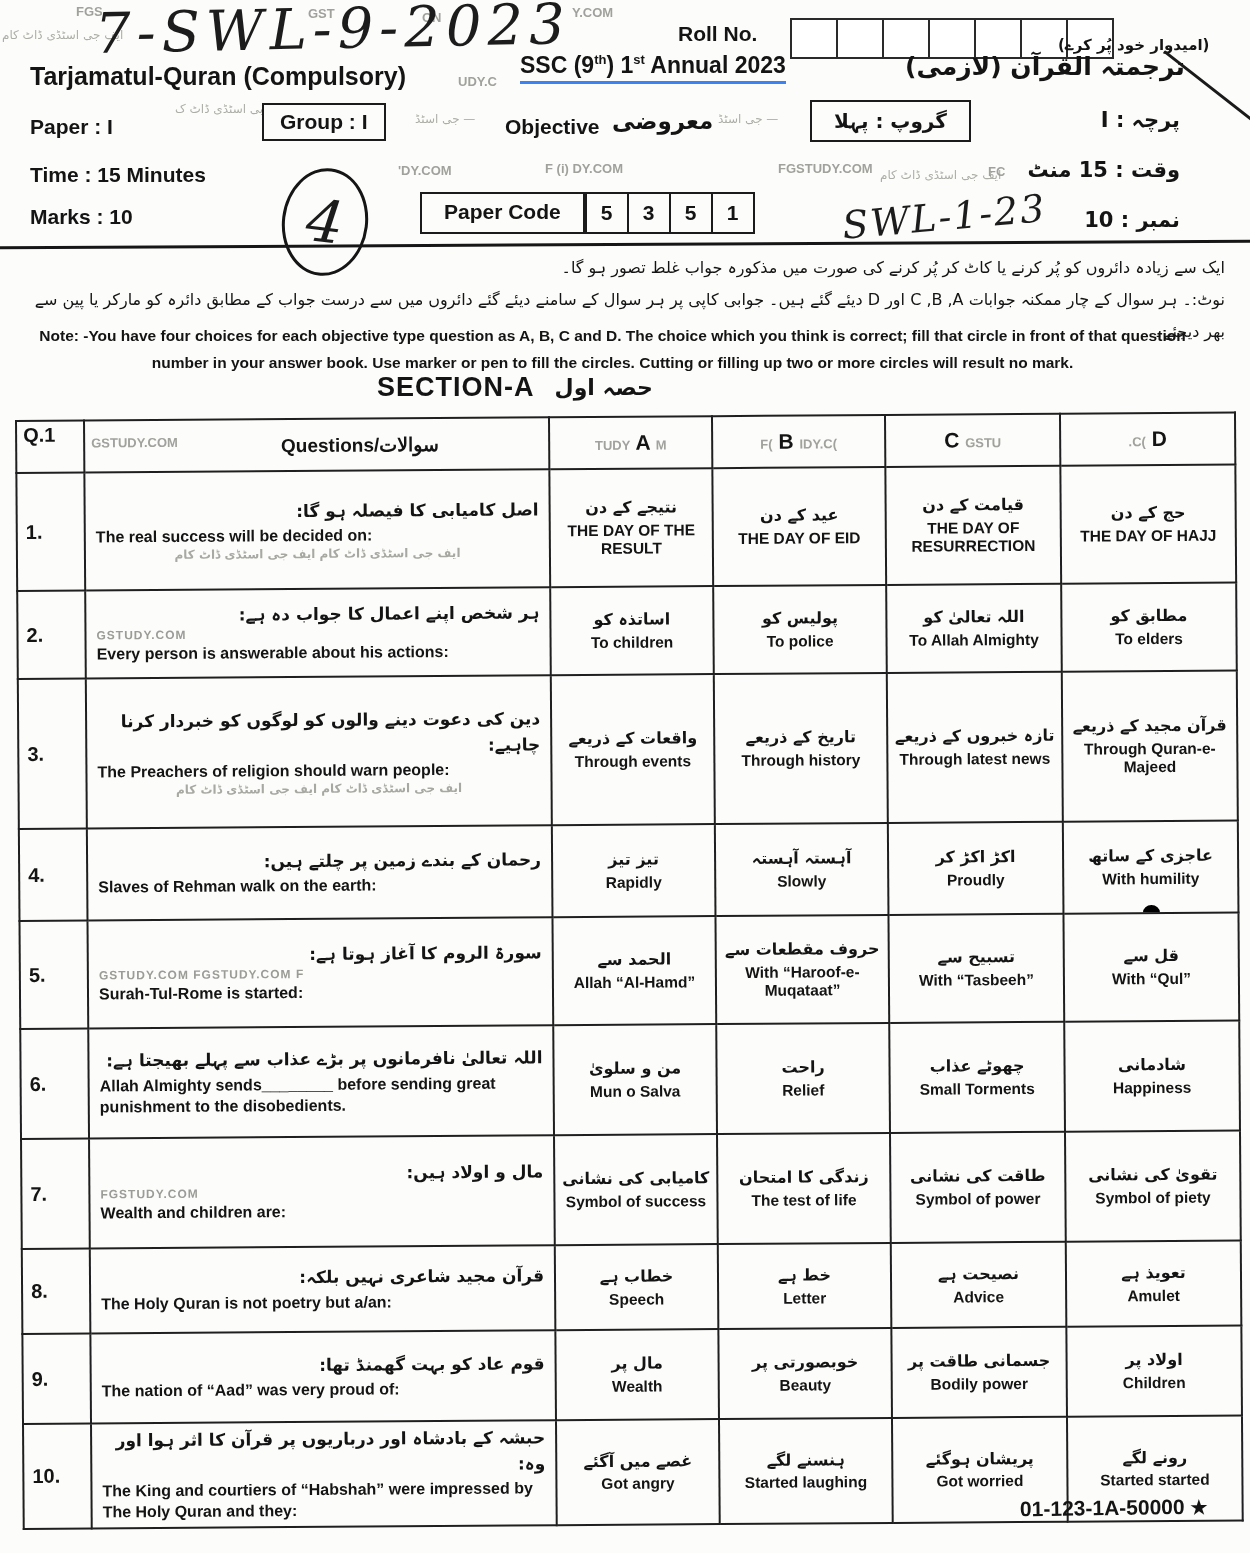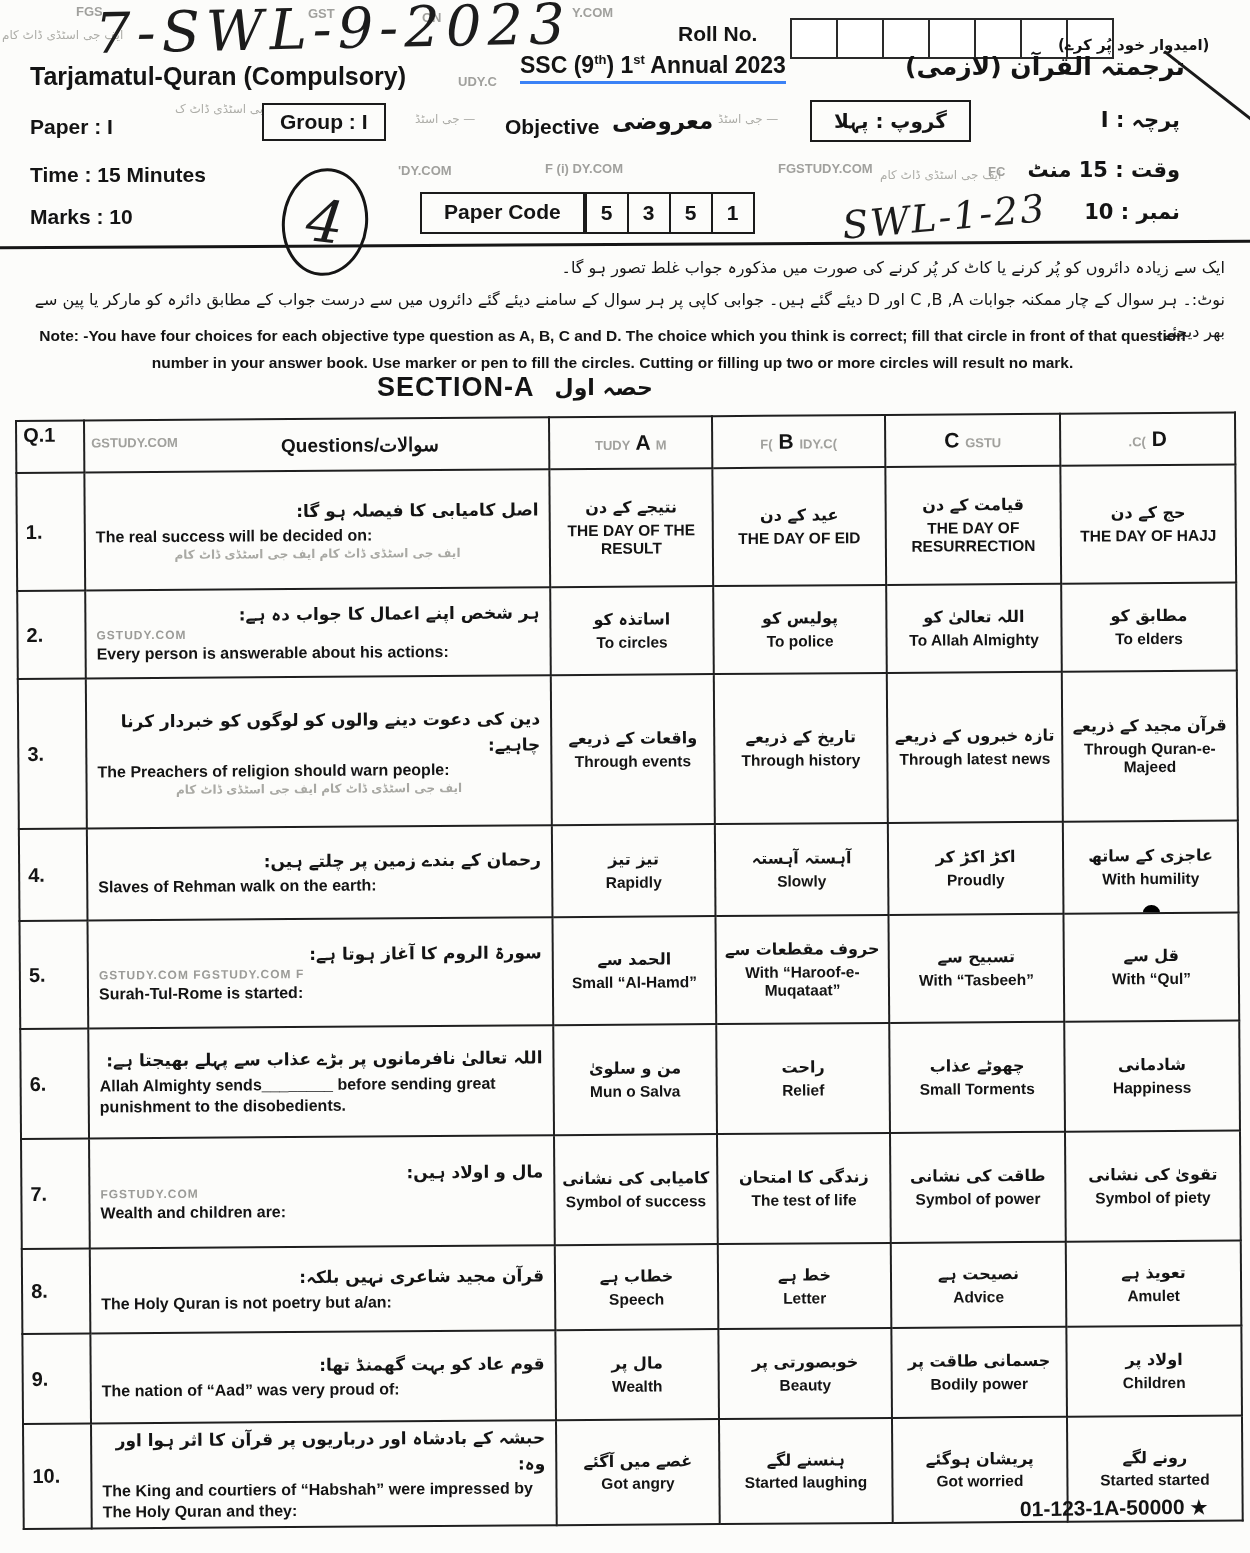--- a/index.html
+++ b/index.html
@@ -112,21 +112,21 @@
   </div>
   <div class="abs" style="left:420px;top:192px;display:flex;">
     <div class="boxed b" style="padding:6px 22px;font-size:21px;text-align:center;">Paper Code</div>
     <div class="codebox" style="border-left:2px solid #1b1b1b;">5</div>
     <div class="codebox">3</div>
     <div class="codebox">5</div>
     <div class="codebox">1</div>
   </div>
   <span class="abs wm-ur ur" style="left:880px;top:168px;">ایف جی اسٹڈی ڈاٹ کام</span>
   <div class="abs hw" style="left:842px;top:195px;font-size:38px;letter-spacing:2px;transform:rotate(-5deg);">SWL-1-23</div>
-  <div class="abs ur meta" style="right:70px;top:200px;">نمبر :  10</div>
+  <div class="abs ur meta" style="right:70px;top:208px;">نمبر :  10</div>
 
   <div class="abs divider" style="left:0;top:243px;width:1250px;transform:rotate(-0.3deg);"></div>
 
   <div class="abs ur note-ur" style="left:25px;top:252px;width:1200px;">
     <div style="padding-left:40px;">ایک سے زیادہ دائروں کو پُر کرنے یا کاٹ کر پُر کرنے کی صورت میں مذکورہ جواب غلط تصور ہو گا۔</div>
     <div>نوٹ:۔ ہر سوال کے چار ممکنہ جوابات C ,B ,A اور D دیئے گئے ہیں۔ جوابی کاپی پر ہر سوال کے سامنے دیئے گئے دائروں میں سے درست جواب کے مطابق دائرہ کو مارکر یا پین سے بھر دیجئے۔</div>
   </div>
 
   <div class="abs note-en" style="left:25px;top:322px;width:1175px;">Note: -You have four choices for each objective type question as A, B, C and D. The choice which you think is correct; fill that circle in front of that question number in your answer book. Use marker or pen to fill the circles. Cutting or filling up two or more circles will result no mark.</div>
 
@@ -203,21 +203,21 @@
           </tr>
           <tr>
             <td class="qno">2.</td>
             <td class="qcell">
           <div class="q-urdu ur">ہر شخص اپنے اعمال کا جواب دہ ہے:</div>
               <div class="cell-wm">GSTUDY.COM</div>
               <div class="q-eng">Every person is answerable about his actions:</div>
             </td>
             <td class="opt">
             <div class="o-urdu ur">اساتذہ کو</div>
-            <div class="o-eng">To circles</div>
+            <div class="o-eng">To children</div>
 
           </td>
             <td class="opt">
             <div class="o-urdu ur">پولیس کو</div>
             <div class="o-eng">To police</div>
 
           </td>
             <td class="opt">
             <div class="o-urdu ur">اللہ تعالیٰ کو</div>
             <div class="o-eng">To Allah Almighty</div>
@@ -286,21 +286,21 @@
           </tr>
           <tr>
             <td class="qno">5.</td>
             <td class="qcell">
           <div class="q-urdu ur">سورۃ الروم کا آغاز ہوتا ہے:</div>
               <div class="cell-wm">GSTUDY.COM          FGSTUDY.COM          F</div>
               <div class="q-eng">Surah-Tul-Rome is started:</div>
             </td>
             <td class="opt">
             <div class="o-urdu ur">الحمد سے</div>
-            <div class="o-eng">Small “Al-Hamd”</div>
+            <div class="o-eng">Allah “Al-Hamd”</div>
 
           </td>
             <td class="opt">
             <div class="o-urdu ur">حروف مقطعات سے</div>
             <div class="o-eng">With “Haroof-e-Muqataat”</div>
 
           </td>
             <td class="opt">
             <div class="o-urdu ur">تسبیح سے</div>
             <div class="o-eng">With “Tasbeeh”</div>

